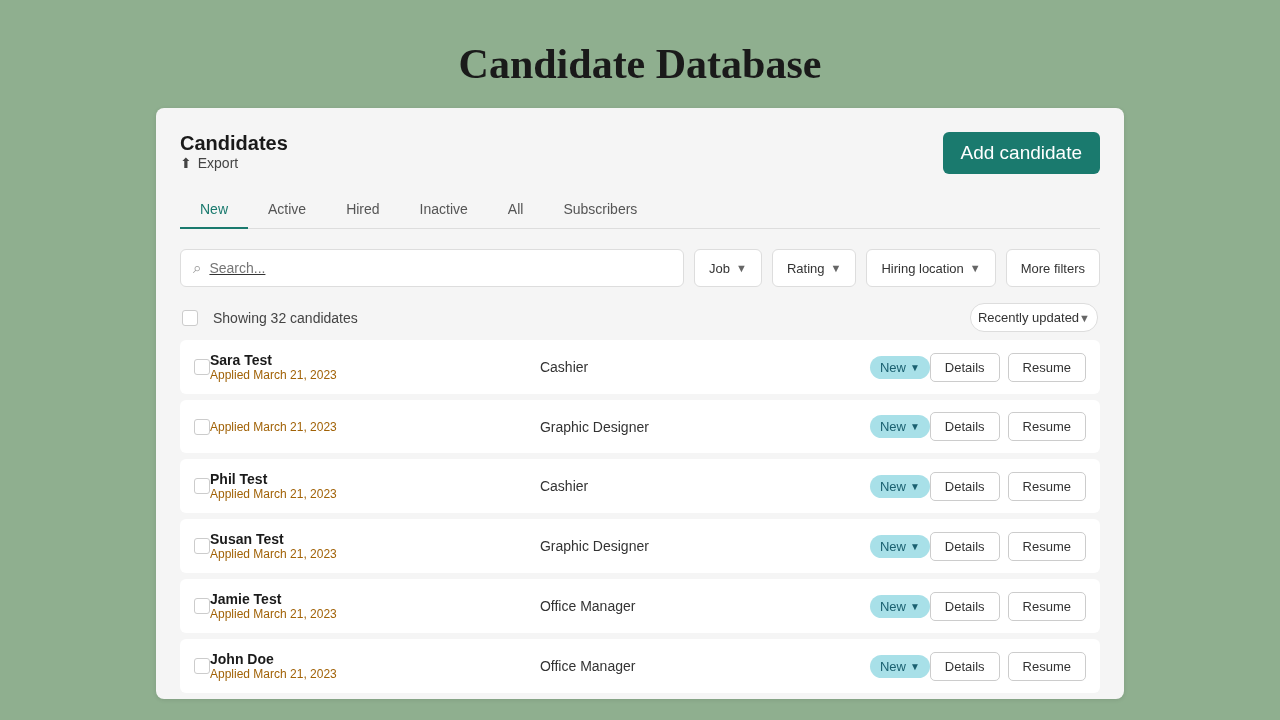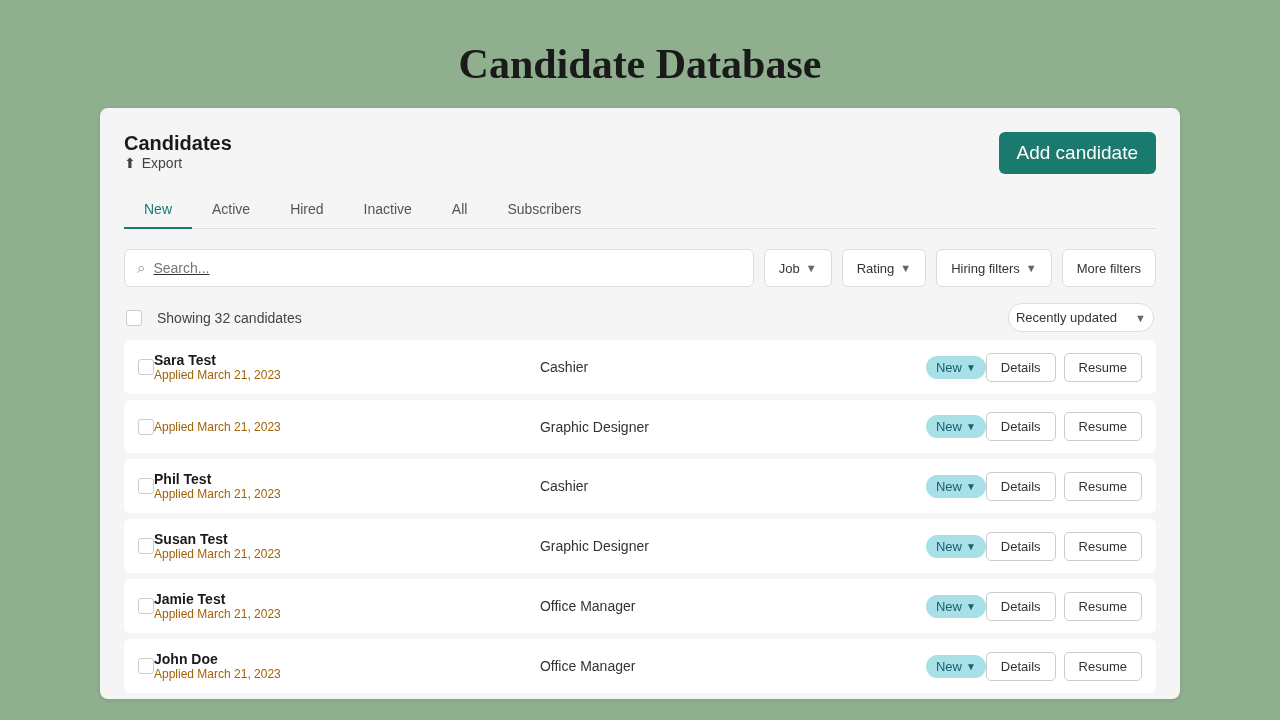--- a/index.html
+++ b/index.html
@@ -16,21 +16,21 @@
       font-size: 42px;
       font-weight: 800;
       color: #1a1a1a;
       text-align: center;
       margin: 40px 0 20px;
       font-family: Georgia, serif;
     }
     .card {
       background: #f5f5f5;
       border-radius: 8px;
-      width: 1080px;
+      width: 968px;
       min-height: 520px;
       padding: 24px 24px 0;
       box-shadow: 0 1px 4px rgba(0,0,0,0.1);
     }
     .card-header {
       display: flex;
       justify-content: space-between;
       align-items: flex-start;
       margin-bottom: 4px;
     }
@@ -139,21 +139,21 @@
     .sort-btn {
       background: white;
       border: 1px solid #ddd;
       border-radius: 14px;
       padding: 6px 7px;
       font-size: 13px;
       color: #333;
       cursor: pointer;
       display: flex;
       align-items: center;
-      gap: 18px;
+      gap: 0;
     }
     .candidate-row {
       display: flex;
       align-items: center;
       background: white;
       border-radius: 6px;
       padding: 12px 14px;
       margin-bottom: 6px;
     }
     .checkbox {
@@ -253,21 +253,21 @@
     </div>
     <button class="filter-btn">
       <span>Job</span>
       <span class="chevron">▼</span>
     </button>
     <button class="filter-btn">
       <span>Rating</span>
       <span class="chevron">▼</span>
     </button>
     <button class="filter-btn">
-      <span>Hiring filters</span>
+      <span>Hiring location</span>
       <span class="chevron">▼</span>
     </button>
     <button class="filter-btn">
       <span>More filters</span>
     </button>
   </div>
 
   <div class="table-header-row">
     <div class="showing-text">
       <div class="header-checkbox"></div>

